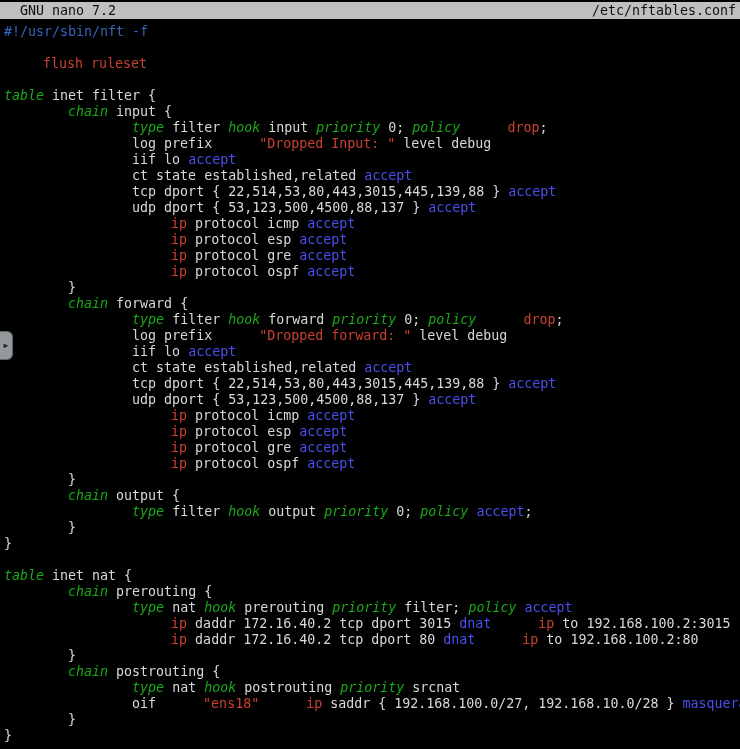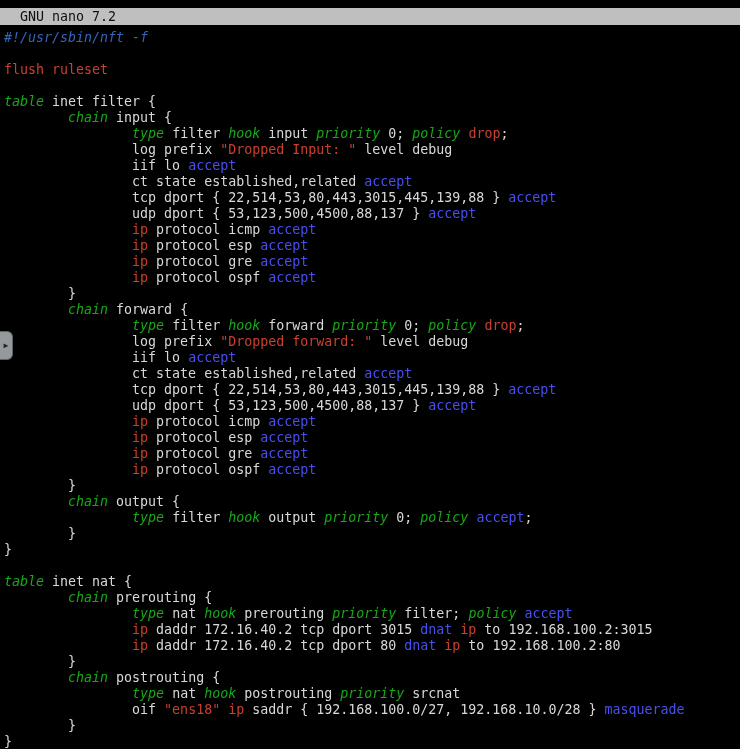--- a/index.html
+++ b/index.html
@@ -6,21 +6,21 @@
   html, body { width: 740px; height: 749px; }
   body {
     background: #000;
     font-family: "DejaVu Sans Mono", "Liberation Mono", monospace;
     overflow: hidden;
   }
   .screen {
     position: relative;
     width: 740px; height: 749px;
     background: var(--bg, #000);
-    padding-top: 8px;
+    padding-top: 2px;
     overflow: hidden;
   }
   .titlebar {
     display: flex;
     justify-content: space-between;
     align-items: center;
     height: 17px;
     padding: 0 4px;
     background: var(--titlebar_bg, #bcbcbc);
     color: var(--titlebar_fg, #101010);
@@ -30,23 +30,23 @@
   }
   .editor { padding: 5px 0 0 4px; }
   .code .line {
     white-space: pre;
     font-size: 13.3px;
     line-height: 16px;
     min-height: 16px;
     color: var(--fg, #d8d8d8);
   }
   .tok-green   { color: var(--green,   #18a818); font-style: italic; }
-  .tok-red     { color: var(--red,     #c9402f); }
+  .tok-red     { color: var(--red,     #c9402f); margin-left: 39px; }
   .tok-blue    { color: var(--blue,    #4850f2); }
-  .tok-comment { color: var(--comment, #3465bd); font-style: italic; }
+  .tok-comment { color: var(--comment, #3465bd); }
   .side-handle {
     position: absolute;
     left: 0; top: 331px;
     width: 13px; height: 29px;
     background: #949a9c;
     border: 1px solid #5f6567;
     border-left: none;
     border-radius: 0 6px 6px 0;
     display: flex; align-items: center; justify-content: center;
     cursor: pointer;
@@ -57,20 +57,21 @@
     line-height: 1;
   }
 </style>
 </head>
 <body>
 
 <div class="screen">
 
   <header class="titlebar">
     <span class="app">  GNU nano 7.2</span>
+    <span class="file">/etc/nftables.conf</span>
   </header>
 
   <div class="editor">
     <pre class="code"><div class="line"><span class="tok-comment">#!/usr/sbin/nft -f</span></div><div class="line"></div><div class="line"><span class="tok-red">flush ruleset</span></div><div class="line"></div><div class="line"><span class="tok-green">table</span><span> inet filter {</span></div><div class="line"><span>        </span><span class="tok-green">chain</span><span> input {</span></div><div class="line"><span>                </span><span class="tok-green">type</span><span> filter </span><span class="tok-green">hook</span><span> input </span><span class="tok-green">priority</span><span> 0; </span><span class="tok-green">policy</span><span> </span><span class="tok-red">drop</span><span>;</span></div><div class="line"><span>                log prefix </span><span class="tok-red">"Dropped Input: "</span><span> level debug</span></div><div class="line"><span>                iif lo </span><span class="tok-blue">accept</span></div><div class="line"><span>                ct state established,related </span><span class="tok-blue">accept</span></div><div class="line"><span>                tcp dport { 22,514,53,80,443,3015,445,139,88 } </span><span class="tok-blue">accept</span></div><div class="line"><span>                udp dport { 53,123,500,4500,88,137 } </span><span class="tok-blue">accept</span></div><div class="line"><span>                </span><span class="tok-red">ip</span><span> protocol icmp </span><span class="tok-blue">accept</span></div><div class="line"><span>                </span><span class="tok-red">ip</span><span> protocol esp </span><span class="tok-blue">accept</span></div><div class="line"><span>                </span><span class="tok-red">ip</span><span> protocol gre </span><span class="tok-blue">accept</span></div><div class="line"><span>                </span><span class="tok-red">ip</span><span> protocol ospf </span><span class="tok-blue">accept</span></div><div class="line"><span>        }</span></div><div class="line"><span>        </span><span class="tok-green">chain</span><span> forward {</span></div><div class="line"><span>                </span><span class="tok-green">type</span><span> filter </span><span class="tok-green">hook</span><span> forward </span><span class="tok-green">priority</span><span> 0; </span><span class="tok-green">policy</span><span> </span><span class="tok-red">drop</span><span>;</span></div><div class="line"><span>                log prefix </span><span class="tok-red">"Dropped forward: "</span><span> level debug</span></div><div class="line"><span>                iif lo </span><span class="tok-blue">accept</span></div><div class="line"><span>                ct state established,related </span><span class="tok-blue">accept</span></div><div class="line"><span>                tcp dport { 22,514,53,80,443,3015,445,139,88 } </span><span class="tok-blue">accept</span></div><div class="line"><span>                udp dport { 53,123,500,4500,88,137 } </span><span class="tok-blue">accept</span></div><div class="line"><span>                </span><span class="tok-red">ip</span><span> protocol icmp </span><span class="tok-blue">accept</span></div><div class="line"><span>                </span><span class="tok-red">ip</span><span> protocol esp </span><span class="tok-blue">accept</span></div><div class="line"><span>                </span><span class="tok-red">ip</span><span> protocol gre </span><span class="tok-blue">accept</span></div><div class="line"><span>                </span><span class="tok-red">ip</span><span> protocol ospf </span><span class="tok-blue">accept</span></div><div class="line"><span>        }</span></div><div class="line"><span>        </span><span class="tok-green">chain</span><span> output {</span></div><div class="line"><span>                </span><span class="tok-green">type</span><span> filter </span><span class="tok-green">hook</span><span> output </span><span class="tok-green">priority</span><span> 0; </span><span class="tok-green">policy</span><span> </span><span class="tok-blue">accept</span><span>;</span></div><div class="line"><span>        }</span></div><div class="line"><span>}</span></div><div class="line"></div><div class="line"><span class="tok-green">table</span><span> inet nat {</span></div><div class="line"><span>        </span><span class="tok-green">chain</span><span> prerouting {</span></div><div class="line"><span>                </span><span class="tok-green">type</span><span> nat </span><span class="tok-green">hook</span><span> prerouting </span><span class="tok-green">priority</span><span> filter; </span><span class="tok-green">policy</span><span> </span><span class="tok-blue">accept</span></div><div class="line"><span>                </span><span class="tok-red">ip</span><span> daddr 172.16.40.2 tcp dport 3015 </span><span class="tok-blue">dnat</span><span> </span><span class="tok-red">ip</span><span> to 192.168.100.2:3015</span></div><div class="line"><span>                </span><span class="tok-red">ip</span><span> daddr 172.16.40.2 tcp dport 80 </span><span class="tok-blue">dnat</span><span> </span><span class="tok-red">ip</span><span> to 192.168.100.2:80</span></div><div class="line"><span>        }</span></div><div class="line"><span>        </span><span class="tok-green">chain</span><span> postrouting {</span></div><div class="line"><span>                </span><span class="tok-green">type</span><span> nat </span><span class="tok-green">hook</span><span> postrouting </span><span class="tok-green">priority</span><span> srcnat</span></div><div class="line"><span>                oif </span><span class="tok-red">"ens18"</span><span> </span><span class="tok-red">ip</span><span> saddr { 192.168.100.0/27, 192.168.10.0/28 } </span><span class="tok-blue">masquerade</span></div><div class="line"><span>        }</span></div><div class="line"><span>}</span></div></pre>
   </div>
 
   <div class="side-handle">
     <span class="tri">▶</span>
   </div>
 

